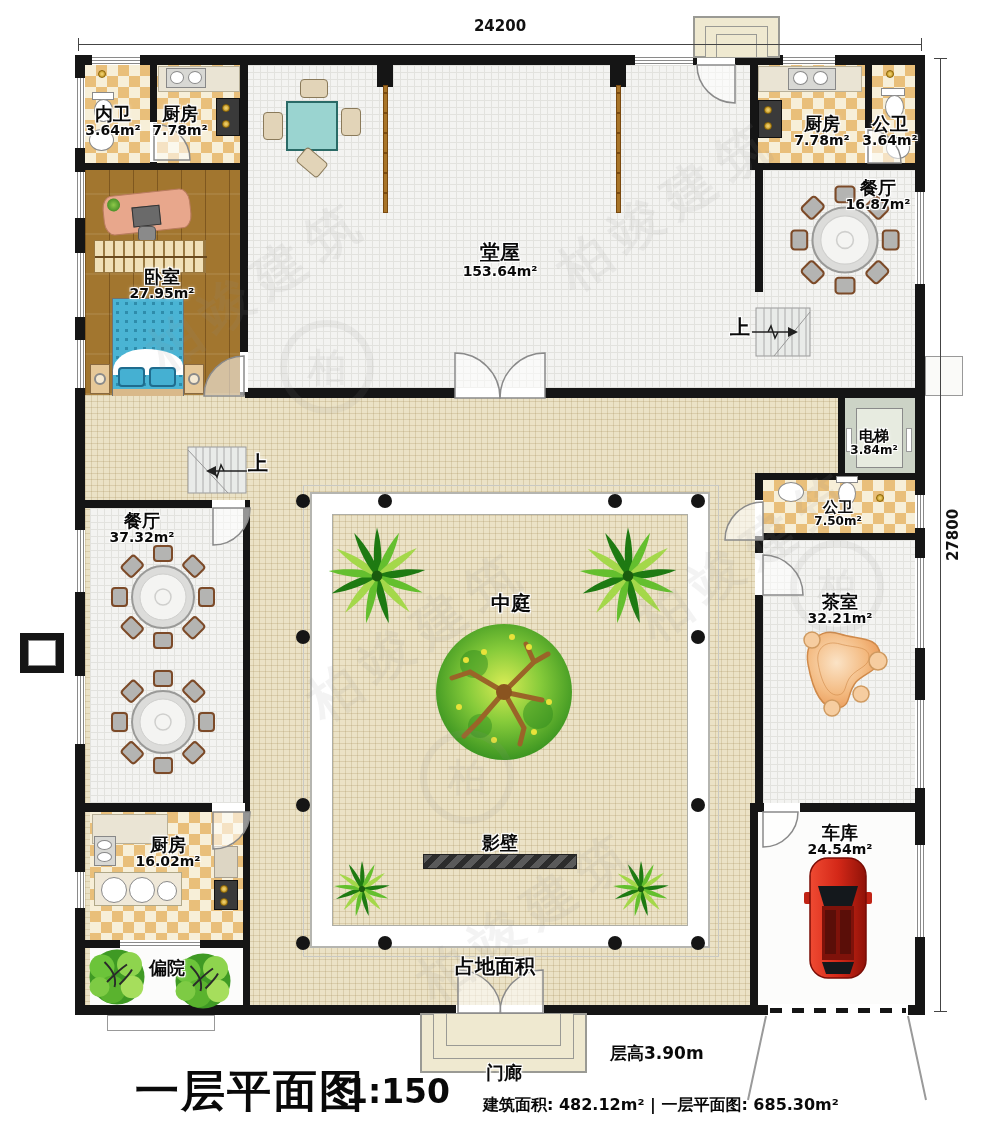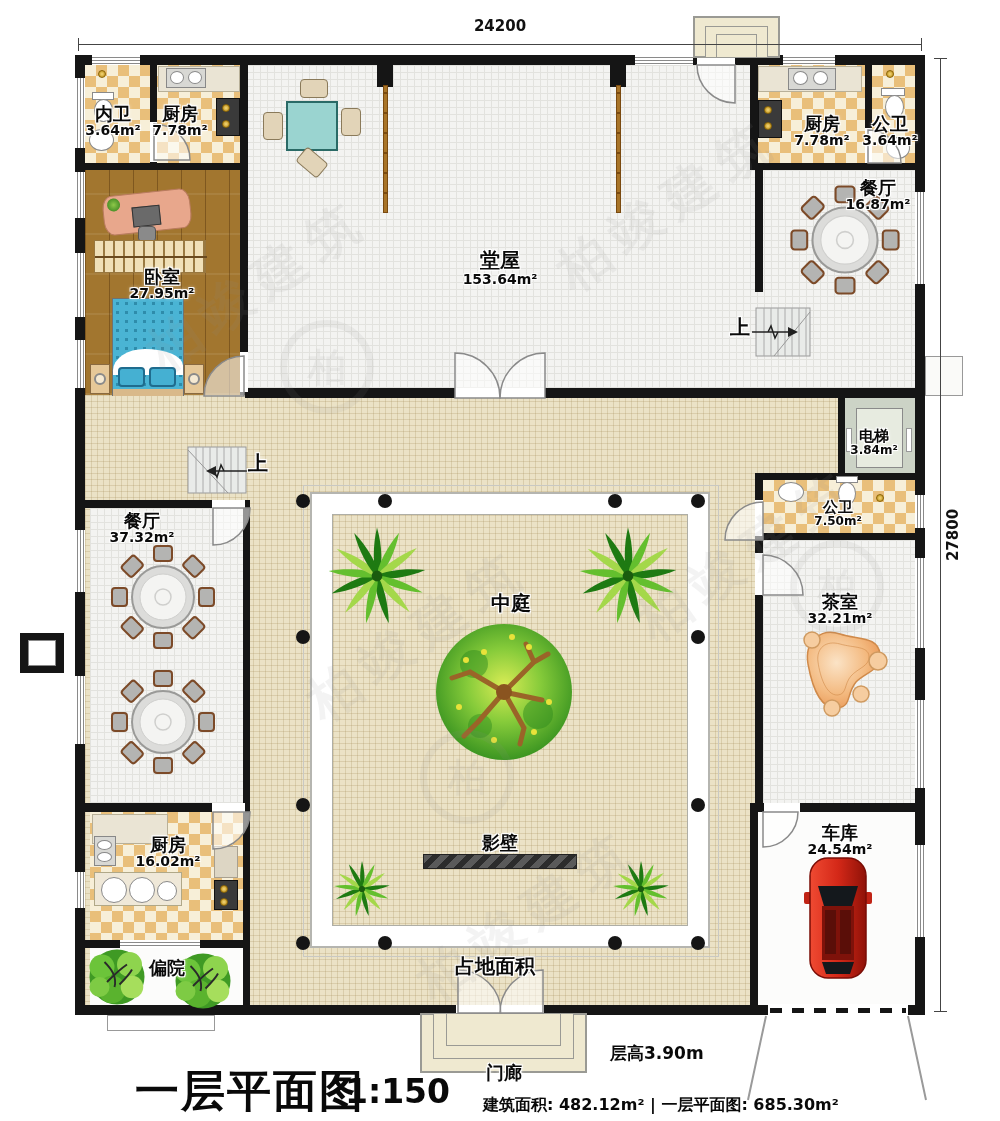--- a/index.html
+++ b/index.html
@@ -408,21 +408,21 @@
   <div class="wmlogo" style="left:790px;top:540px">柏</div>
 
   <div class="lbl" style="left:113px;top:121px">
     <div class="rn">内卫</div>
     <div class="ra">3.64m²</div>
   </div>
   <div class="lbl" style="left:180px;top:121px">
     <div class="rn">厨房</div>
     <div class="ra">7.78m²</div>
   </div>
-  <div class="lbl big" style="left:500px;top:268px">
+  <div class="lbl big" style="left:500px;top:260px">
     <div class="rn">堂屋</div>
     <div class="ra">153.64m²</div>
   </div>
   <div class="lbl" style="left:822px;top:131px">
     <div class="rn">厨房</div>
     <div class="ra">7.78m²</div>
   </div>
   <div class="lbl" style="left:890px;top:131px">
     <div class="rn">公卫</div>
     <div class="ra">3.64m²</div>

